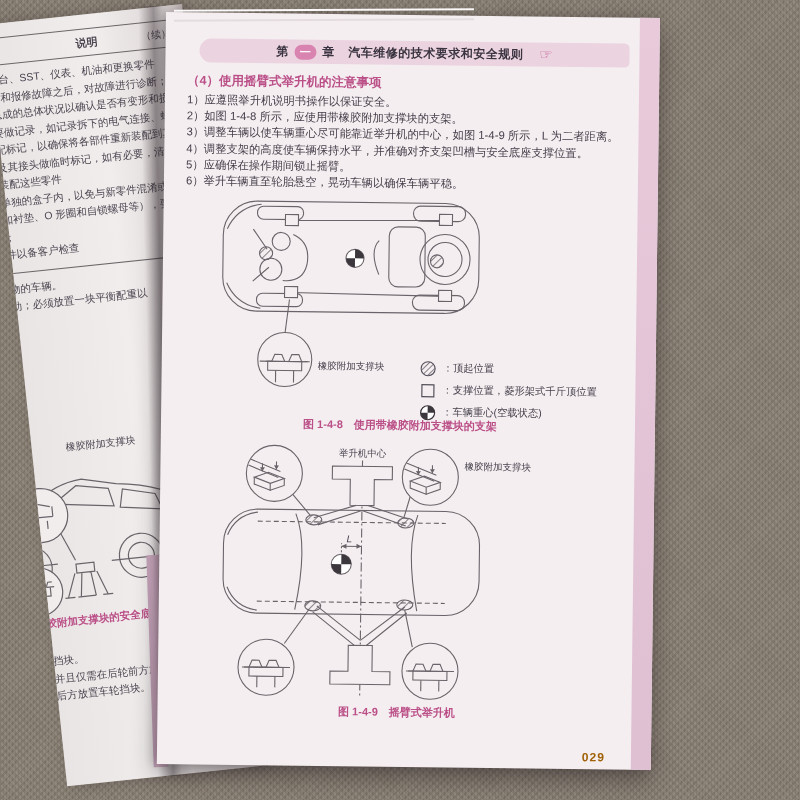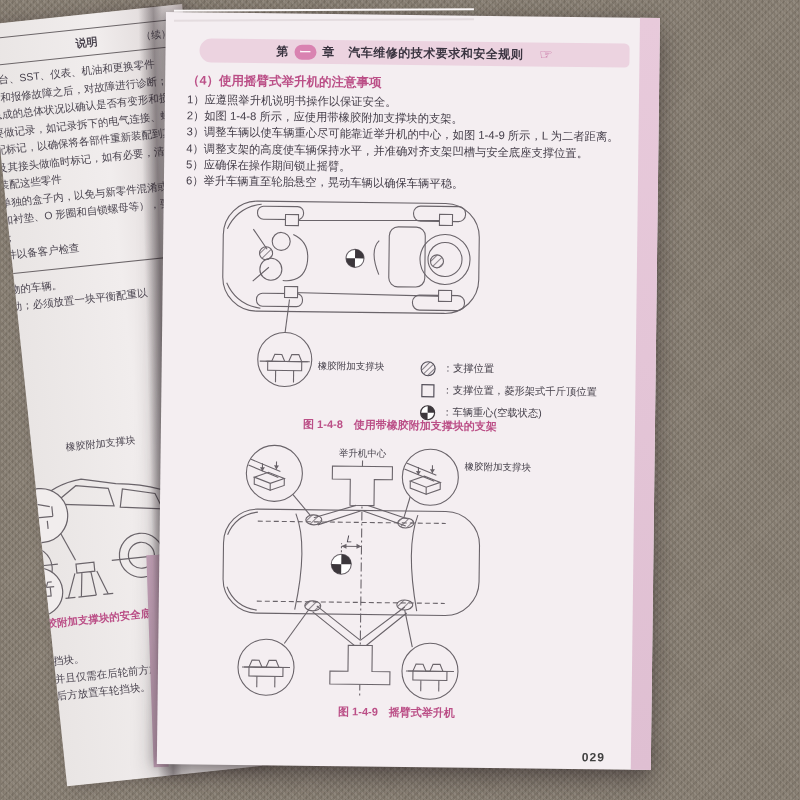--- a/index.html
+++ b/index.html
@@ -75,21 +75,21 @@
   .figure{position:absolute;}
   .fig1{left:26px;top:176px;width:440px;height:226px;}
   .fig2{left:32px;top:430px;width:420px;height:258px;}
   .figsvg text{font-family:"Liberation Sans","DejaVu Sans",sans-serif;fill:#47424c;}
   .legend{position:absolute;left:258px;top:342px;z-index:5;}
   .legend-row{display:flex;align-items:center;gap:6px;height:22px;}
   .legend-label{font-size:10.3px;color:#47424c;white-space:nowrap;}
   .caption{position:absolute;width:434px;text-align:center;font-size:11px;font-weight:bold;color:#bb4f87;}
   .cap1{left:22px;top:403px;}
   .cap2{left:22px;top:690px;}
-  .page-num{position:absolute;right:46px;top:733px;font-size:12px;font-weight:bold;color:#404040;letter-spacing:1px;}
+  .page-num{position:absolute;right:46px;top:733px;font-size:12px;font-weight:bold;color:#a16207;letter-spacing:1px;}
 </style>
 </head>
 <body>
 
 <div class="scene">
   <div class="book">
 
     <div class="left-page">
       <div class="lp-content">
         <div class="lp-table-head">
@@ -217,21 +217,21 @@
       <div class="legend">
         <div class="legend-row">
           <svg width="17" height="17" viewBox="0 0 17 17">
             <defs>
               <pattern id="hl" width="4" height="4" patternUnits="userSpaceOnUse" patternTransform="rotate(45)">
                 <line x1="0" y1="0" x2="0" y2="4" stroke="#54505a" stroke-width="1.4"></line>
               </pattern>
             </defs>
             <circle cx="8.5" cy="8.5" r="7" fill="url(#hl)" stroke="#54505a" stroke-width="1.1"></circle>
           </svg>
-          <span class="legend-label">：支撑位置</span>
+          <span class="legend-label">：顶起位置</span>
         </div>
         <div class="legend-row">
           <svg width="17" height="17" viewBox="0 0 17 17">
             <rect x="2.5" y="2.5" width="12" height="12" fill="none" stroke="#54505a" stroke-width="1.2"></rect>
           </svg>
           <span class="legend-label">：支撑位置，菱形架式千斤顶位置</span>
         </div>
         <div class="legend-row">
           <svg width="17" height="17" viewBox="0 0 17 17">
             <circle cx="8.5" cy="8.5" r="7" fill="#fff" stroke="#3c373c" stroke-width="1.2"></circle>

